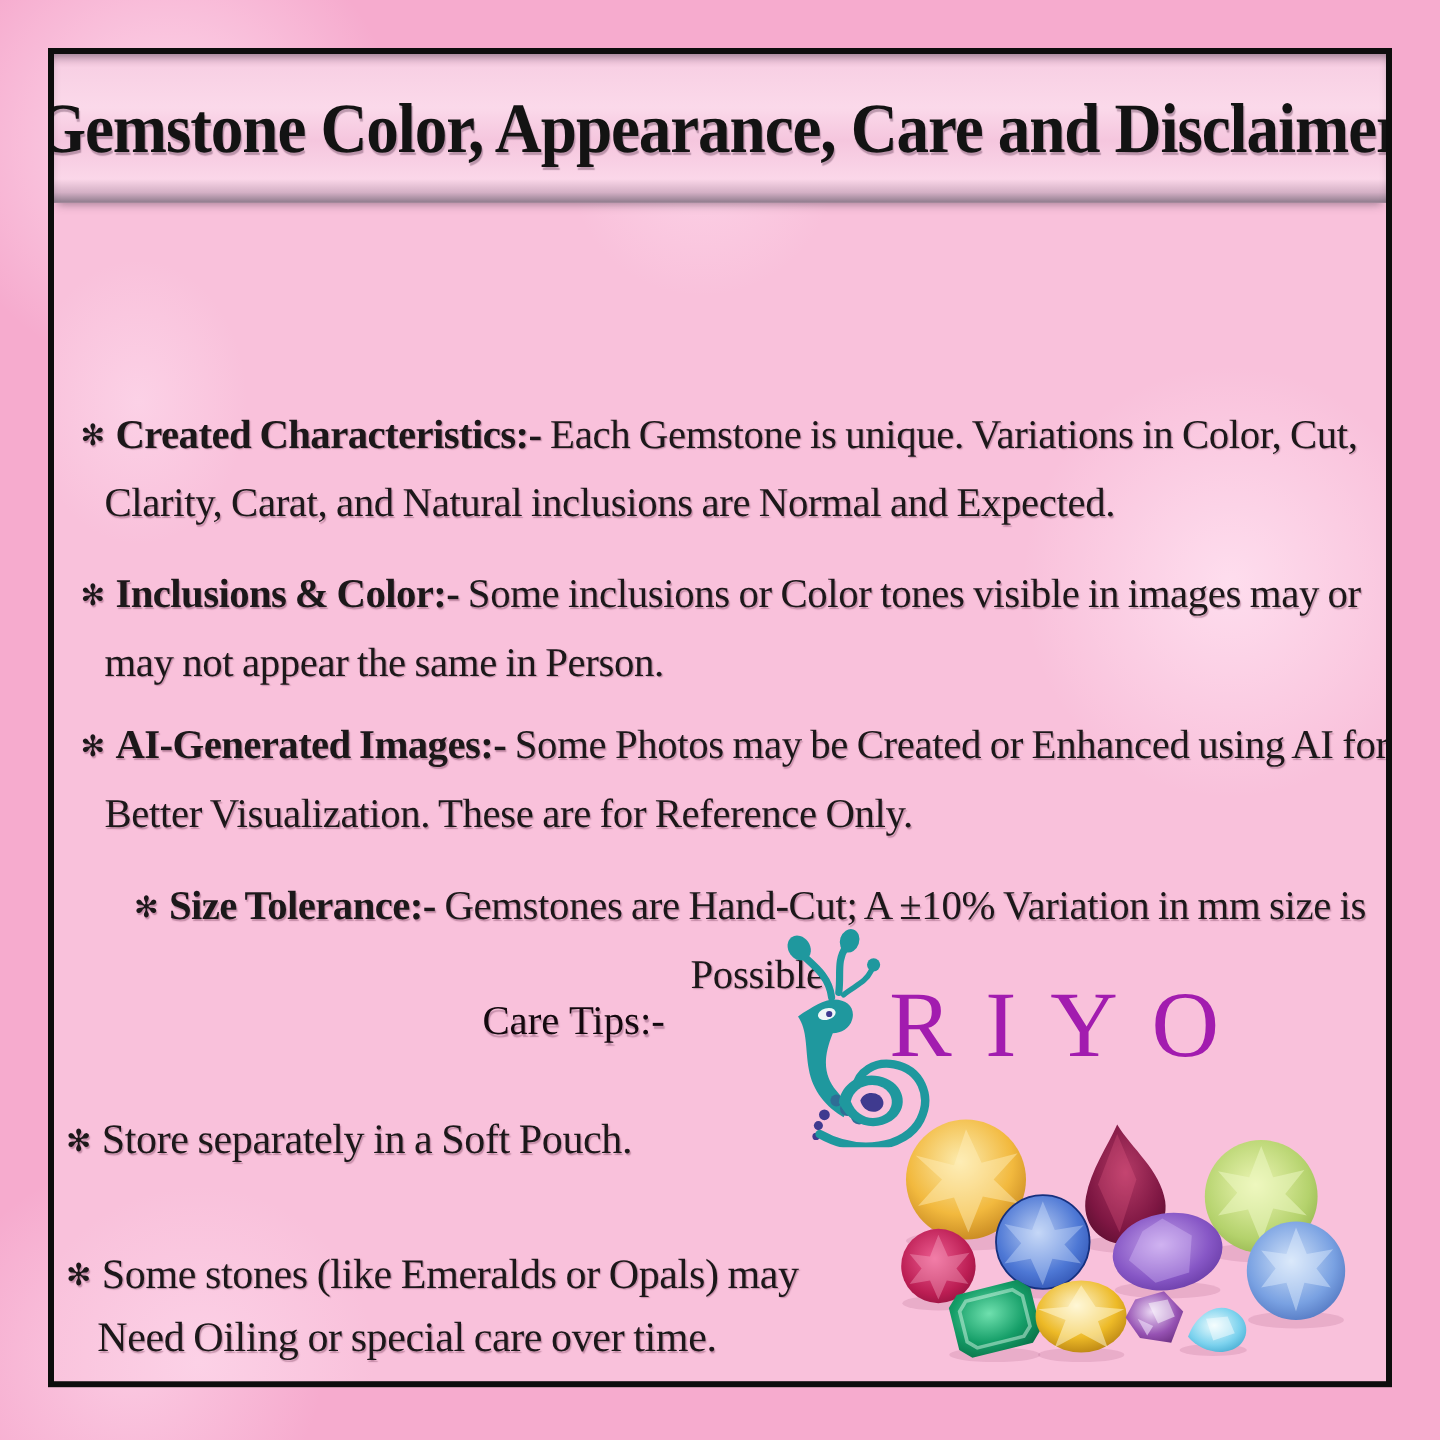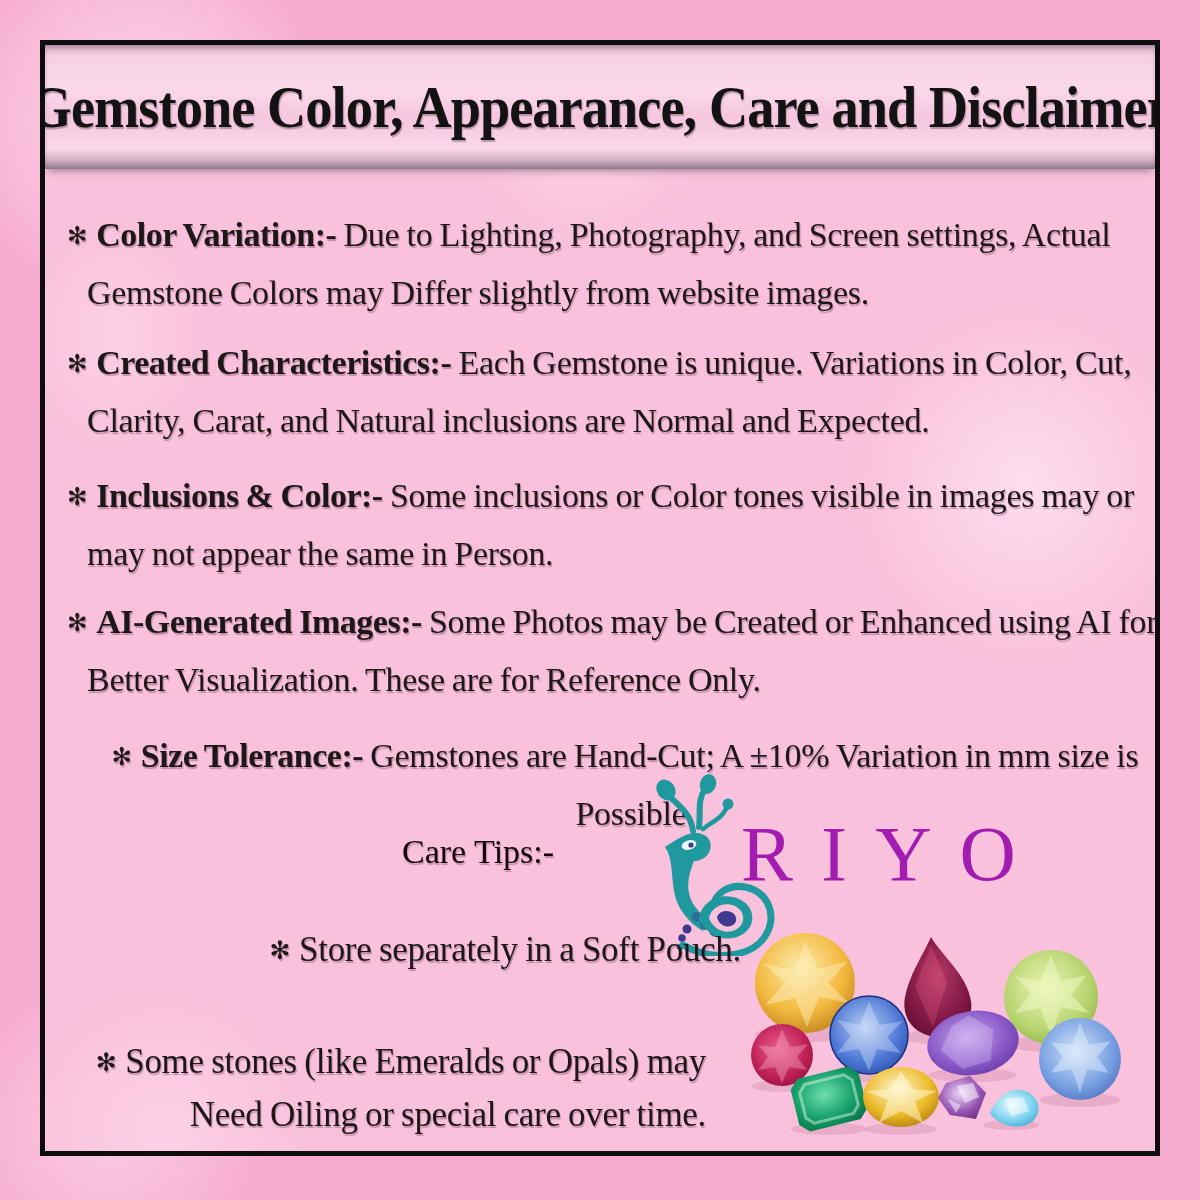--- a/index.html
+++ b/index.html
@@ -45,21 +45,20 @@
   .riyo-word{
     position:absolute;left:696px;top:770px;
     font-size:78px;line-height:1;color:#a21caf;letter-spacing:.36em;
   }
   .care-item{
     position:absolute;left:10px;width:660px;
     font-size:35px;line-height:50px;color:#1c181a;
     letter-spacing:-.3px;word-spacing:-1px;
     padding-left:26px;text-indent:-26px;
     text-shadow:1px 1.5px 1px rgba(128,70,100,.45);
-    text-align:right;
   }
   .peacock{position:absolute;left:592px;top:726px;}
   .gems{position:absolute;left:698px;top:886px;}
 </style>
 </head>
 <body>
 
 <div class="stage">
 
   <div class="blob light" style="left:-130px;top:-150px;width:540px;height:540px;"></div>
@@ -69,24 +68,20 @@
 
     <div class="blob light" style="left:740px;top:190px;width:480px;height:500px;"></div>
     <div class="blob soft" style="left:-90px;top:880px;width:420px;height:420px;"></div>
     <div class="blob soft" style="left:380px;top:-70px;width:320px;height:320px;"></div>
     <div class="blob soft" style="left:-60px;top:120px;width:260px;height:340px;"></div>
 
     <div class="header-bar">
       <span class="page-title">Gemstone Color, Appearance, Care and Disclaimer</span>
     </div>
 
-    <div class="item" style="top:162px;">
-      <span class="star">✻</span><b>Color Variation:-</b>
-      <span>Due to Lighting, Photography, and Screen settings, Actual Gemstone Colors may Differ slightly from website images.</span>
-    </div>
     <div class="item" style="top:290px;">
       <span class="star">✻</span><b>Created Characteristics:-</b>
       <span>Each Gemstone is unique. Variations in Color, Cut, Clarity, Carat, and Natural inclusions are Normal and Expected.</span>
     </div>
     <div class="item" style="top:549px;">
       <span class="star">✻</span><b>AI-Generated Images:-</b>
       <span>Some Photos may be Created or Enhanced using AI for Better Visualization. These are for Reference Only.</span>
     </div>
     <div class="item" style="top:423px;">
       <span class="star">✻</span><b>Inclusions &amp; Color:-</b>

